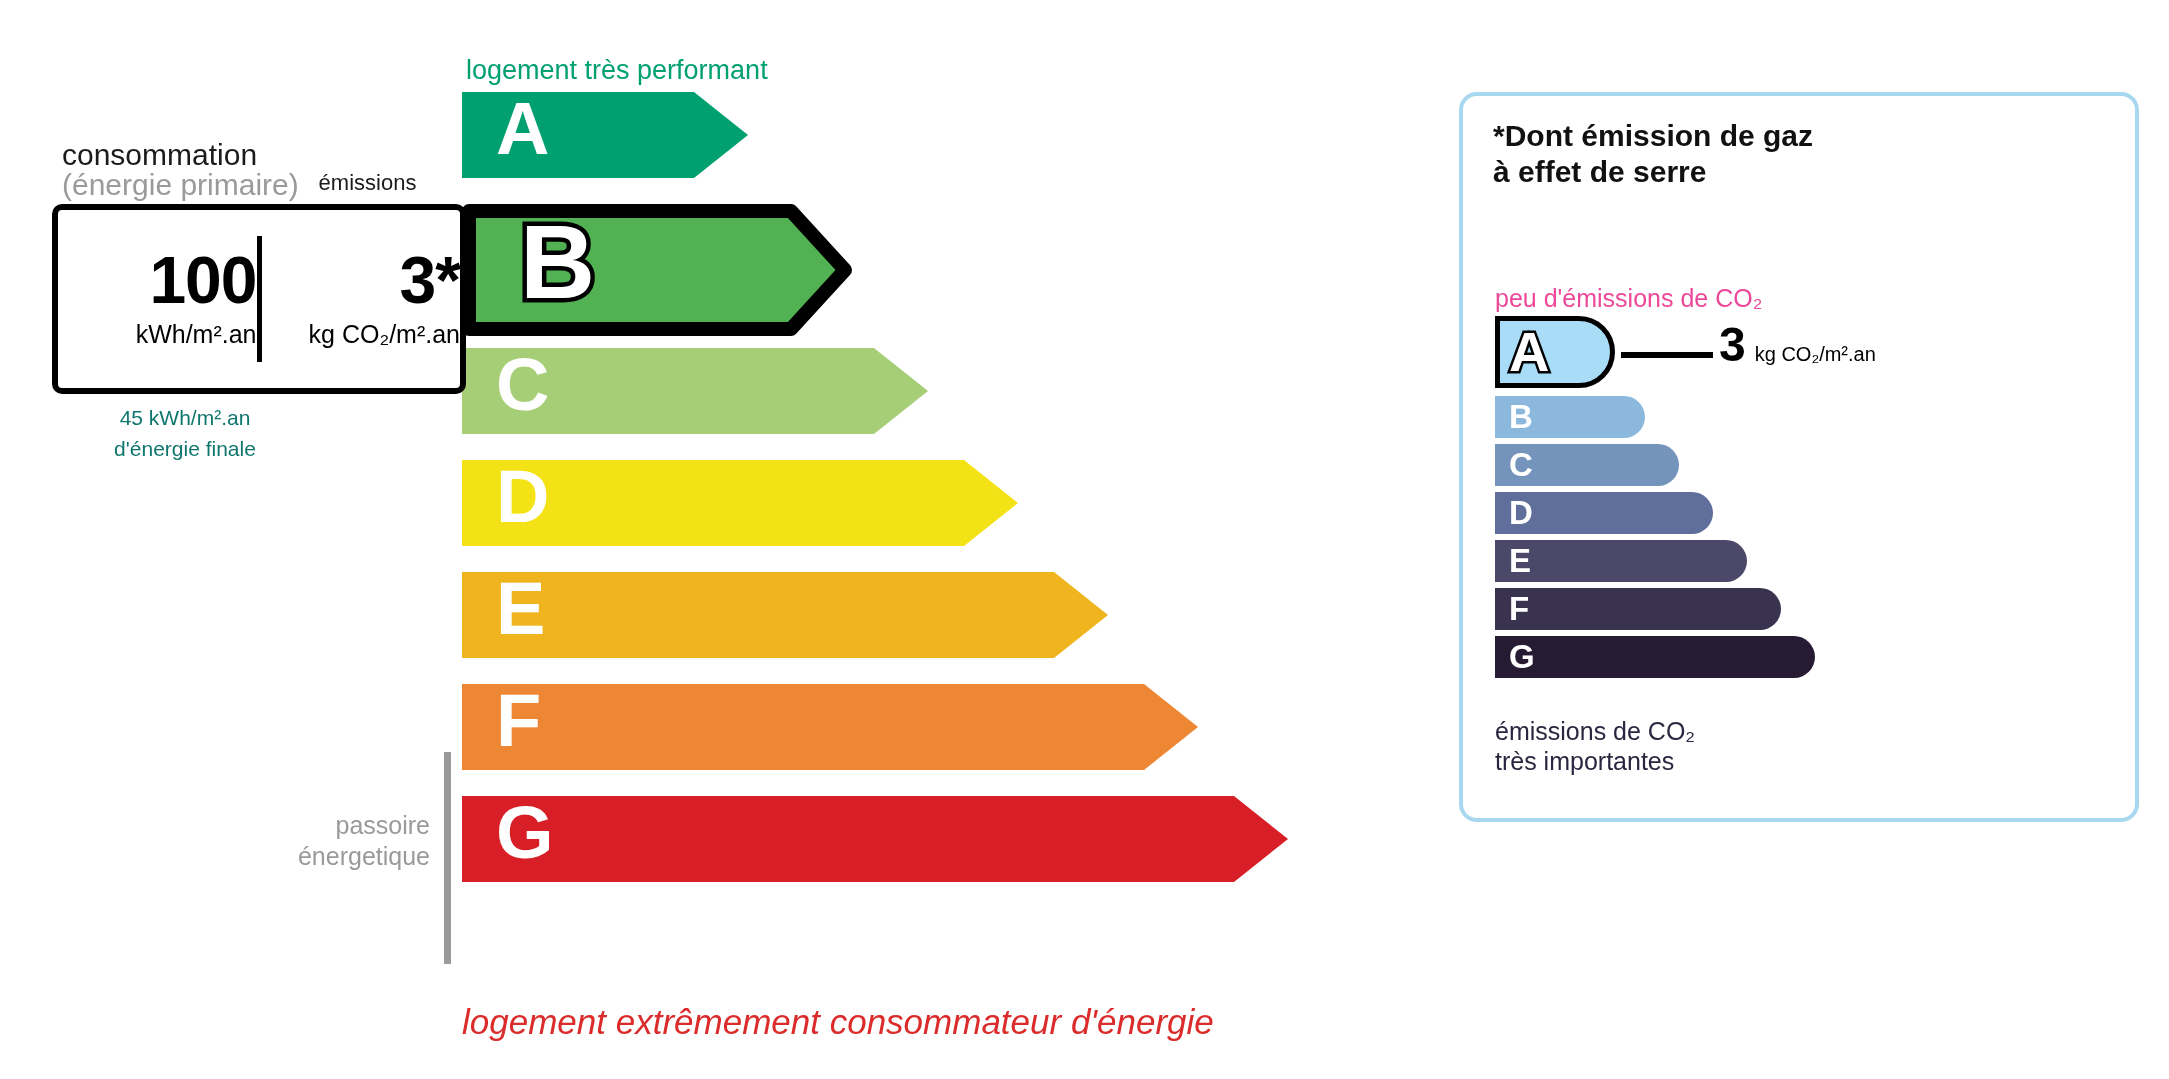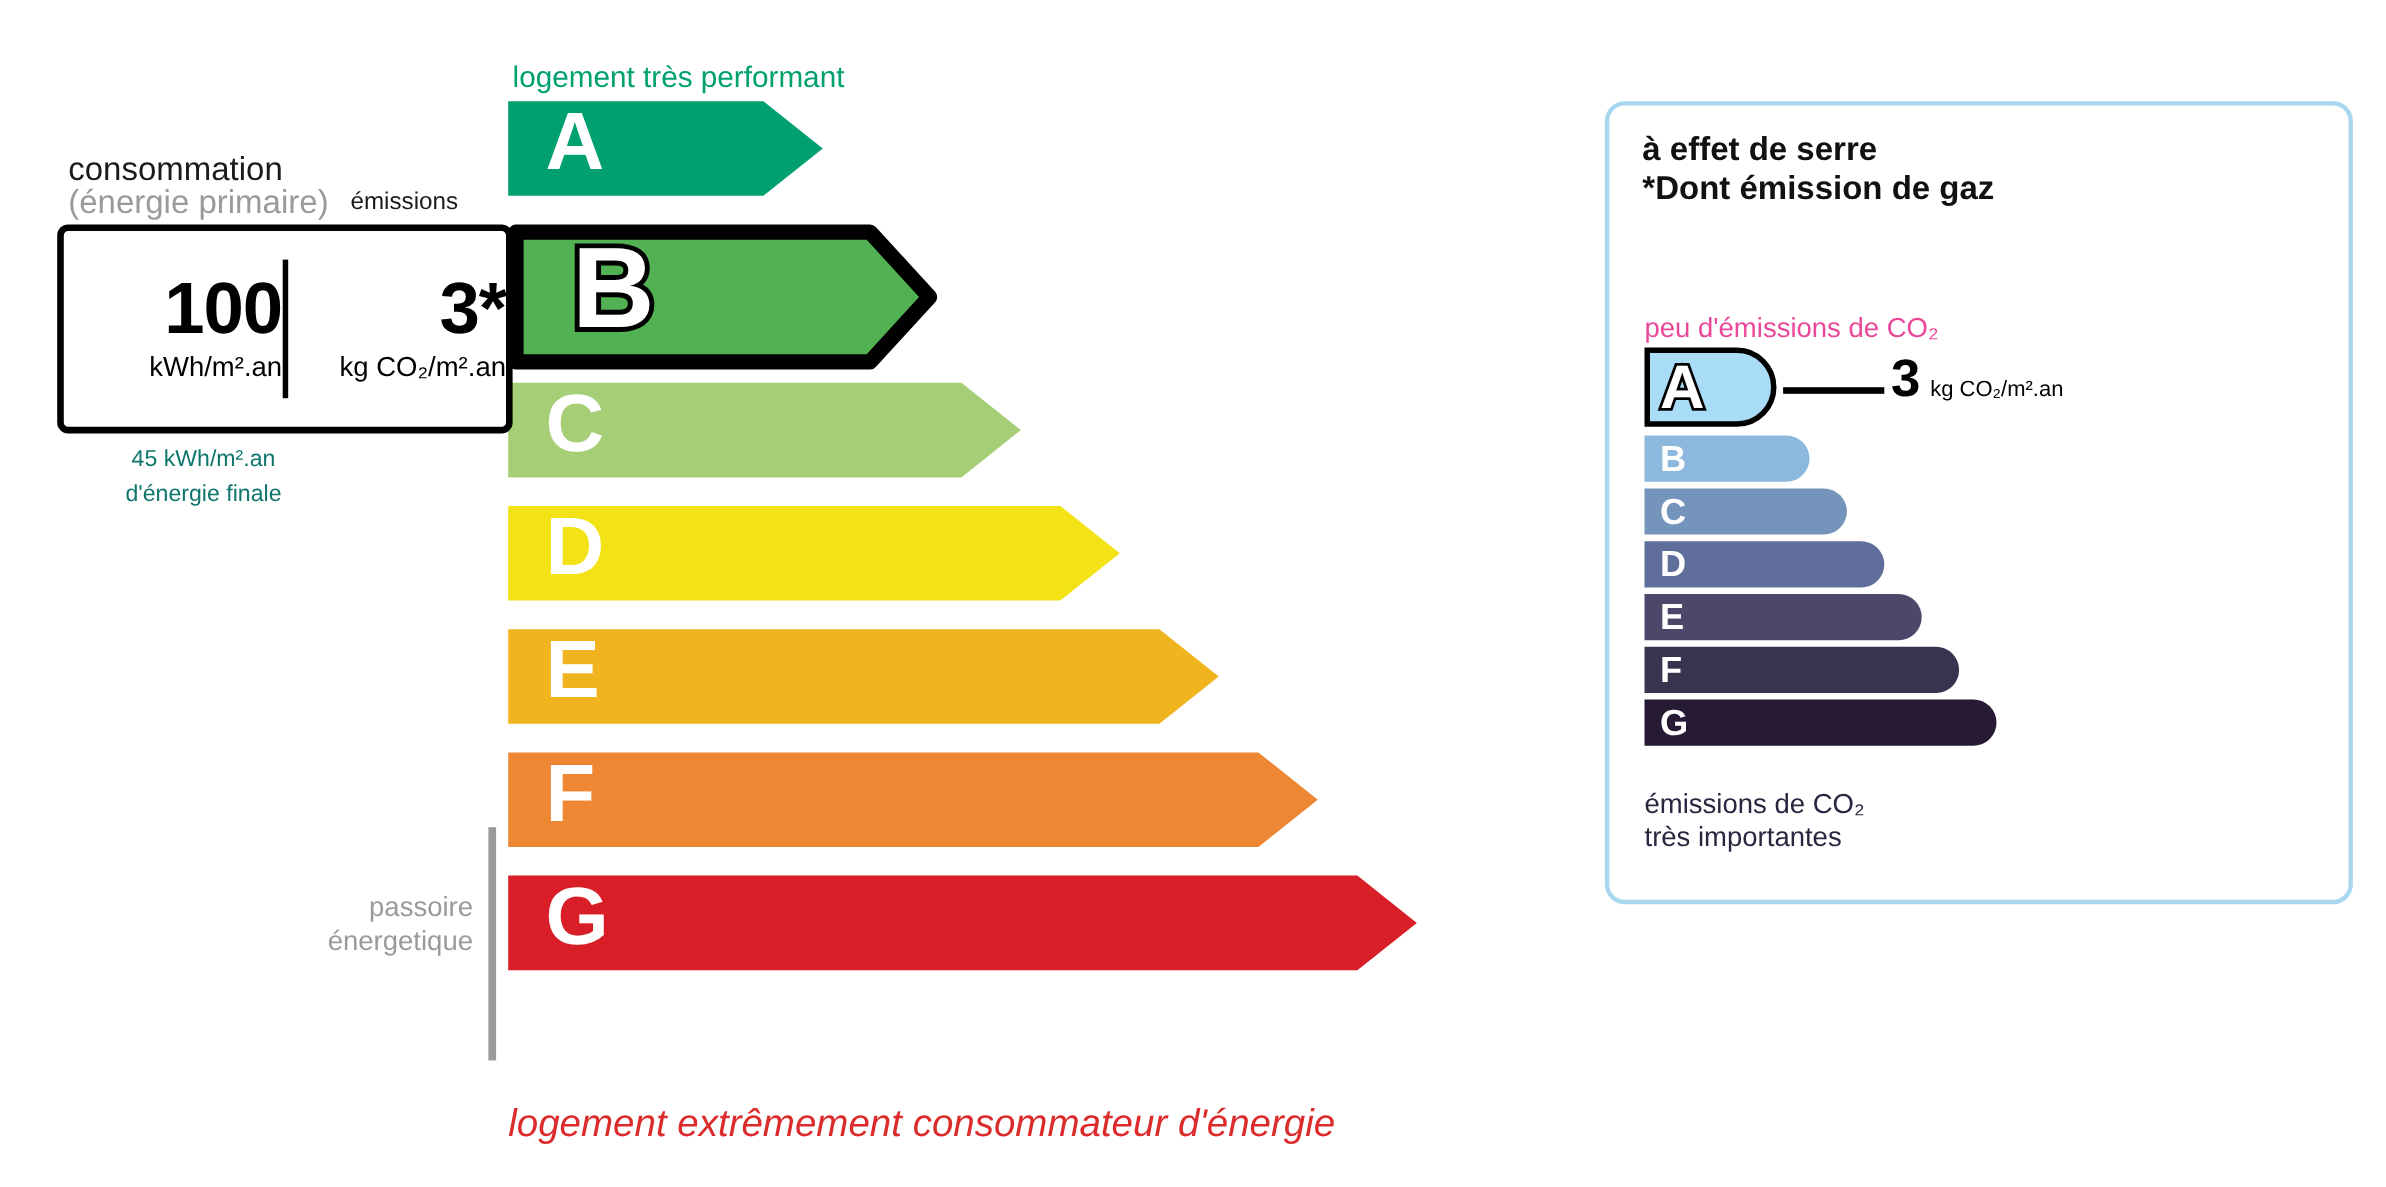--- a/index.html
+++ b/index.html
@@ -326,22 +326,22 @@
         </svg>
         <div class="arrow-letter" style="top: 0px;">G</div>
       </div>
     </div>
 
   <div class="bottom-caption">logement extrêmement consommateur d'énergie</div>
 </section>
 
 <section id="co2-panel">
   <div class="co2-title">
+    <div>*Dont émission de gaz</div>
     <div>à effet de serre</div>
-    <div>*Dont émission de gaz</div>
   </div>
 
   <div class="co2-top-caption">peu d'émissions de CO₂</div>
 
   <div id="co2-badge-a">
     <div class="shape"></div>
     <div class="letter">A</div>
   </div>
   <div id="co2-leader-line"></div>
   <div id="co2-value">

